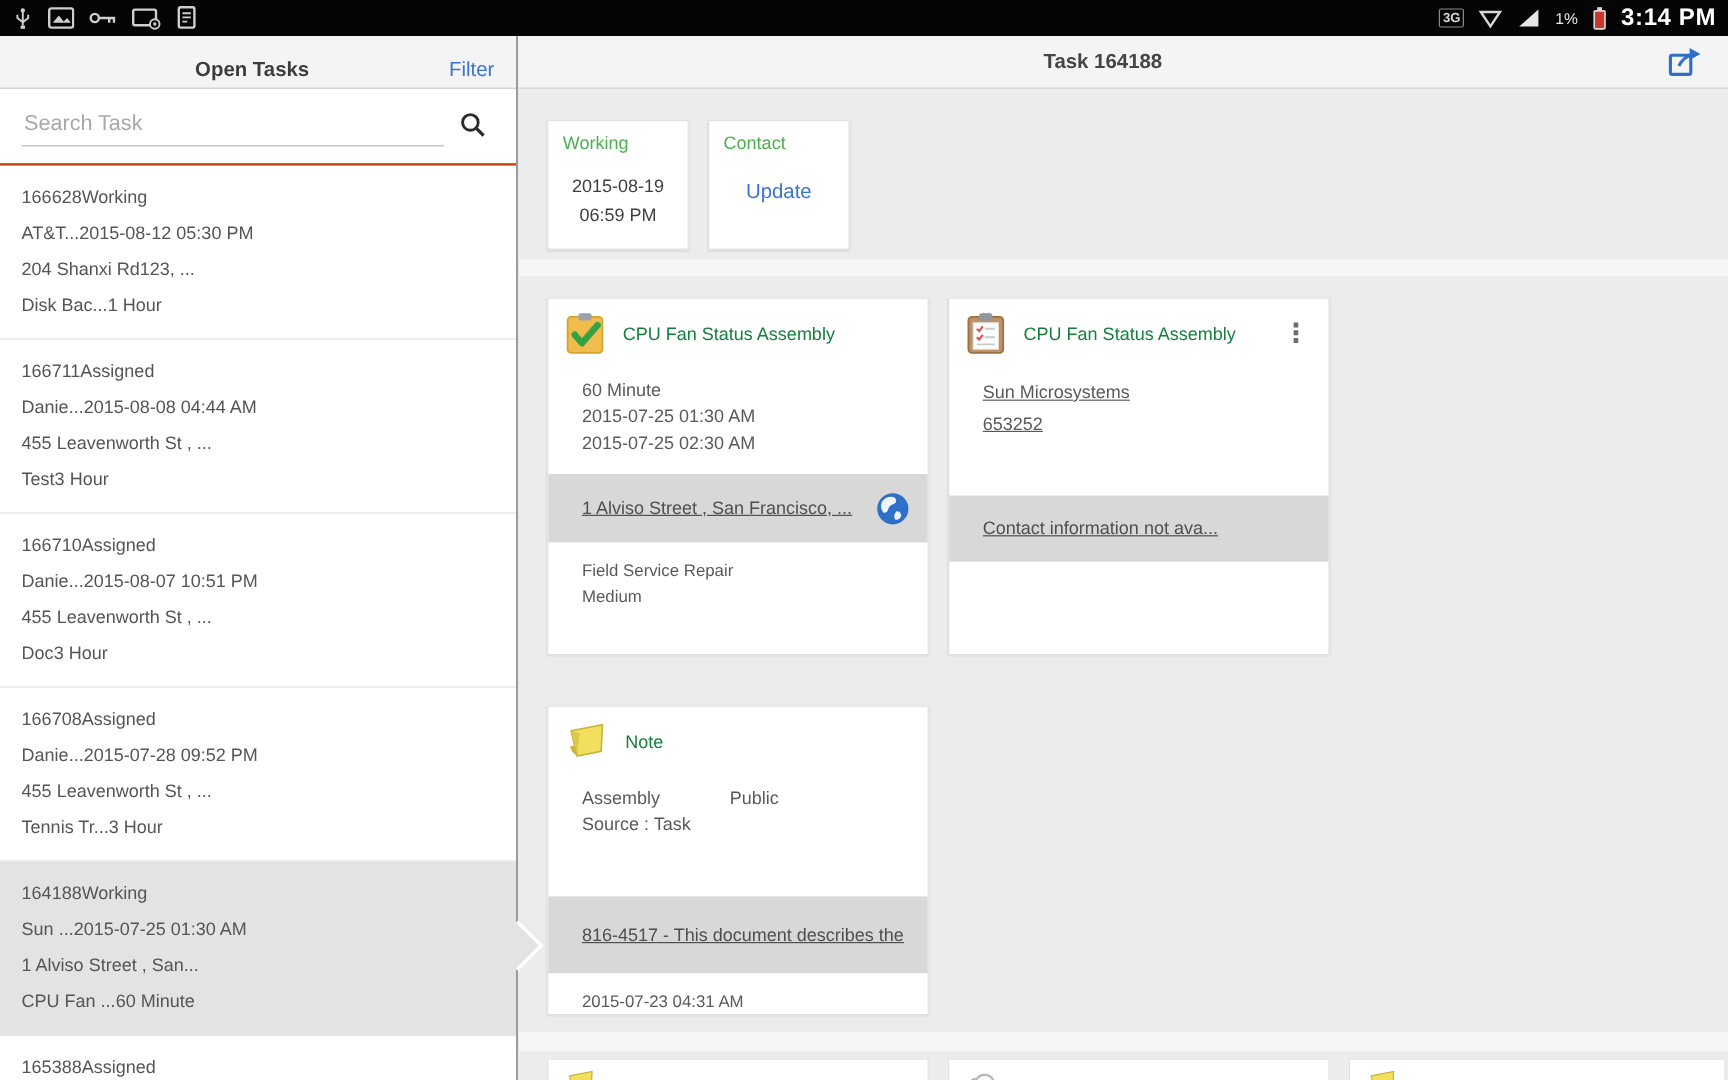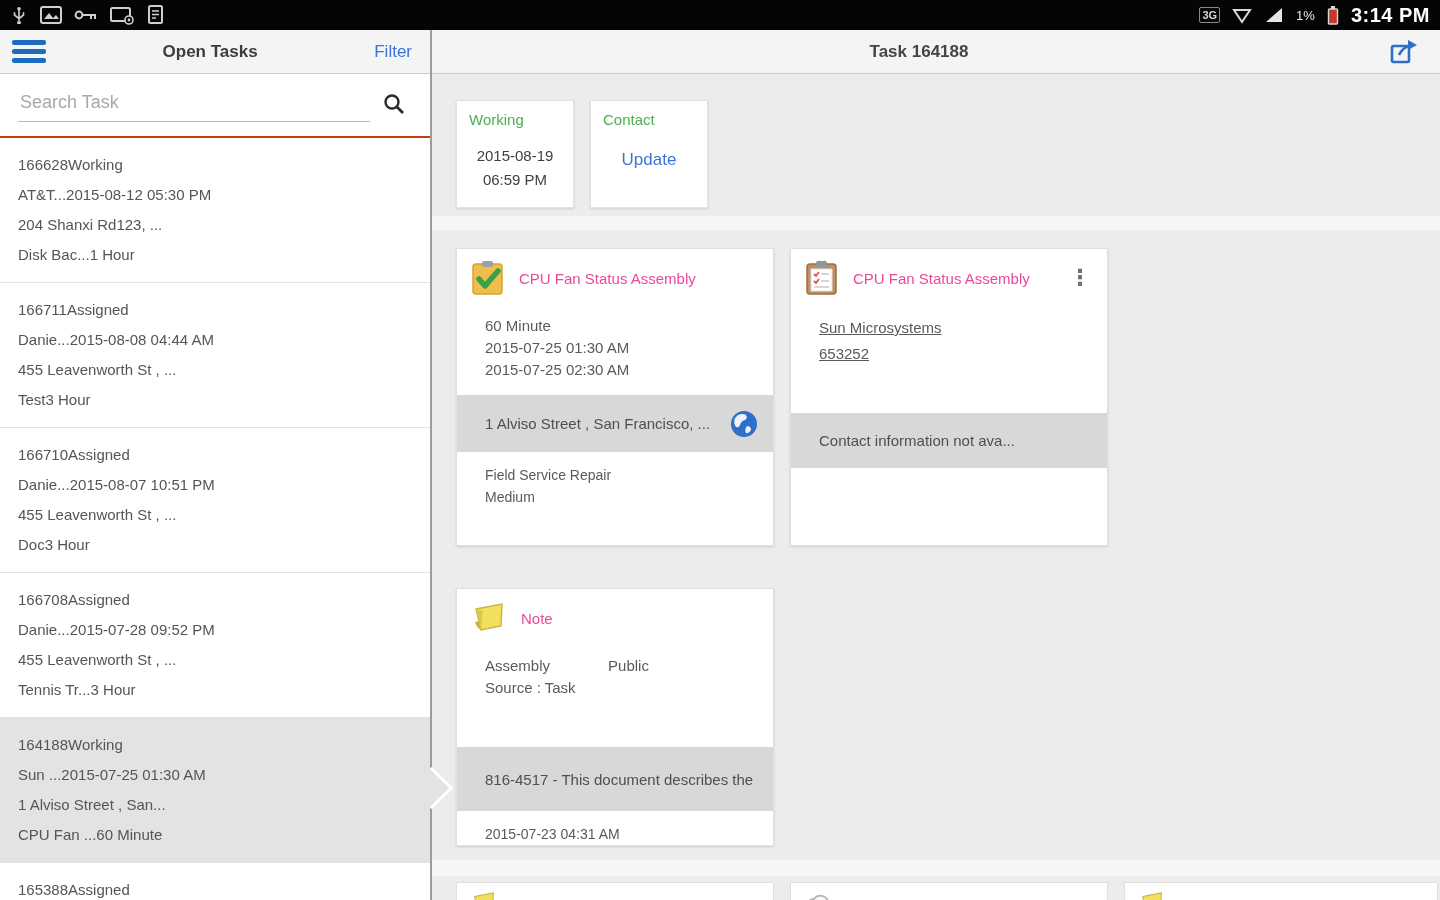--- a/index.html
+++ b/index.html
@@ -12,21 +12,21 @@
   .sb-right { margin-left:auto; display:flex; align-items:center; gap:12px; }
   .sb-pct { color:#e8e8e8; font-size:13px; }
   .sb-time { color:#fff; font-size:20px; font-weight:bold; letter-spacing:.5px; }
   .sb-net { color:#d8d8d8; font-size:11px; font-weight:bold; border:1px solid #8a8a8a; border-radius:2px; padding:0 2px; line-height:14px; }
 
   
   .app { position:relative; display:flex; height:870px; }
 
   
   .left { width:432px; min-width:432px; background:#fff; border-right:2px solid #9c9c9c; display:flex; flex-direction:column; }
-  .lheader { height:44px; background:#f4f4f5; border-bottom:1px solid #cbcbcb; display:flex; align-items:center; padding:18px 12px; }
+  .lheader { height:44px; background:#f4f4f5; border-bottom:1px solid #cbcbcb; display:flex; padding:18px 12px; }
   .hamburger { width:34px; display:flex; flex-direction:column; gap:4px; cursor:pointer; }
   .hamburger i { display:block; height:5px; border-radius:2px; background:#1d6cc0; }
   .ltitle { flex:1; text-align:center; font-size:17px; font-weight:bold; color:#3d3d3d; }
   .filter { color:#3b74d4; font-size:17px; cursor:pointer; padding-right:6px; }
   .searchwrap { height:64px; position:relative; border-bottom:2px solid #c2410c; }
   .searchwrap input { position:absolute; left:18px; top:14px; width:352px; border:none; outline:none; border-bottom:1px solid #b9b9b9; font-size:18px; padding:4px 2px 8px 2px; color:#444; background:transparent; }
   .searchwrap input::placeholder { color:#a8a8a8; }
   .search-ic { position:absolute; right:24px; top:18px; }
   .tasklist { flex:1; overflow:hidden; }
   .row { height:145px; padding:11px 30px 0 18px; border-bottom:1px solid #e3e3e3; font-size:15px; color:#555; cursor:pointer; }
@@ -47,26 +47,26 @@
   .cardrow { display:flex; gap:16px; }
 
   .minicard { width:118px; height:108px; background:#fff; border:1px solid #e2e2e2; box-shadow:0 1px 2px rgba(0,0,0,.12); padding:10px 12px; cursor:pointer; }
   .minicard .mlabel { font-size:15px; color:#4caf50; }
   .minicard .mdates { margin-top:16px; text-align:center; font-size:15px; color:#3f3f3f; line-height:24px; }
   .minicard .maction { margin-top:22px; text-align:center; font-size:17px; color:#3b74d4; cursor:pointer; }
 
   .card { width:318px; background:#fff; border:1px solid #e0e0e0; box-shadow:0 1px 2px rgba(0,0,0,.12); cursor:pointer; display:flex; flex-direction:column; }
   .card.h298 { height:298px; } .card.h258 { height:258px; margin-top:42px; }
   .chead { height:58px; display:flex; align-items:center; gap:14px; padding:0 10px 0 14px; }
-  .ctitle { font-size:15px; color:#ec4899; }
+  .ctitle { font-size:15px; color:#15803d; }
   .kebab { margin-left:auto; color:#6d6d6d; font-size:22px; line-height:22px; cursor:pointer; padding:0 6px; }
   .kebab::before { content:"\22EE"; font-weight:bold; }
   .cbody { padding:8px 14px 0 28px; font-size:15px; color:#5a5a5a; line-height:22px; }
   .cbody.tall { line-height:26px;text-decoration:underline; }
-  .cstrip { margin-top:auto0; background:#d8d8d8; display:flex; align-items:center; padding:0 14px 0 28px; font-size:15px; color:#4f4f4f; }
+  .cstrip { margin-top:auto0; background:#d8d8d8; display:flex; align-items:center; padding:0 14px 0 28px; font-size:15px; color:#4f4f4f;text-decoration:underline; }
   .cstrip .striptext { flex:1; white-space:nowrap; overflow:hidden; }
   .activity-strip { height:57px; margin-top:14px; }
   .account-strip { height:55px; margin-top:auto; }
   .note-strip { height:64px; margin-top:auto; }
   .cfoot { padding:12px 14px 0 28px; font-size:14px; color:#5a5a5a; line-height:22px; }
   .acct-foot { height:77px; }
   .noterow1 { display:flex; gap:58px; }
 
   .pcard { width:318px; height:40px; background:#fff; border:1px solid #e0e0e0; padding:8px 0 0 14px; overflow:hidden; }
   .pcard.cut { width:314px; }

